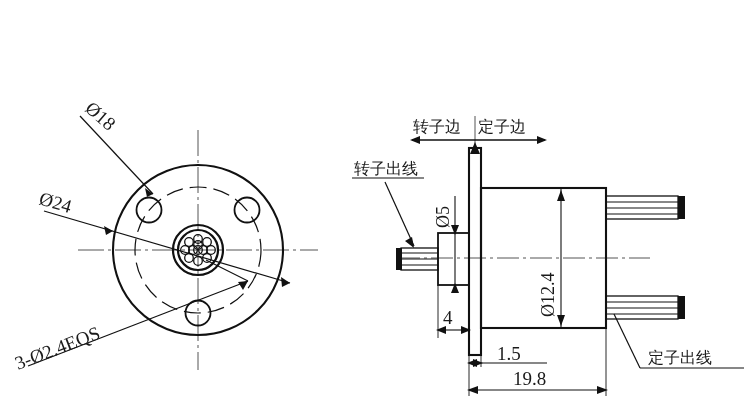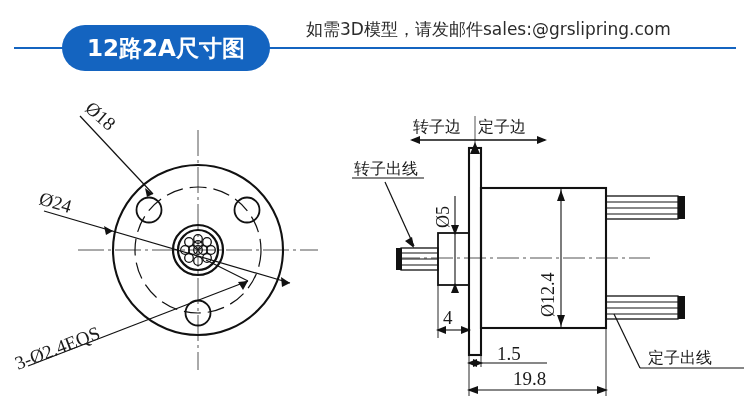--- a/index.html
+++ b/index.html
@@ -93,28 +93,20 @@
   .lbl-cn {
     font-family: "DejaVu Sans", sans-serif;
     fill: #1a1a1a;
   }
 </style>
 </head>
 <body>
 
 <div id="page">
 
-  <div class="header">
-    <div class="rule-left"></div>
-    <div class="rule-right"></div>
-    <div class="badge">
-      <span class="badge-text">12路2A尺寸图</span>
-    </div>
-    <div class="contact">如需3D模型，请发邮件sales:@grslipring.com</div>
-  </div>
 
   <div class="drawing">
     <svg class="cad" width="750" height="338" viewBox="0 0 750 338" xmlns="http://www.w3.org/2000/svg">
 
       <g>
 
         <line x1="78" y1="172" x2="318" y2="172" stroke="#555" stroke-width="1" stroke-dasharray="26,4,3,4"></line>
         <line x1="198" y1="52" x2="198" y2="292" stroke="#555" stroke-width="1" stroke-dasharray="26,4,3,4"></line>
 
         <circle cx="198" cy="172" r="85" fill="none" stroke="#111" stroke-width="2.1"></circle>

